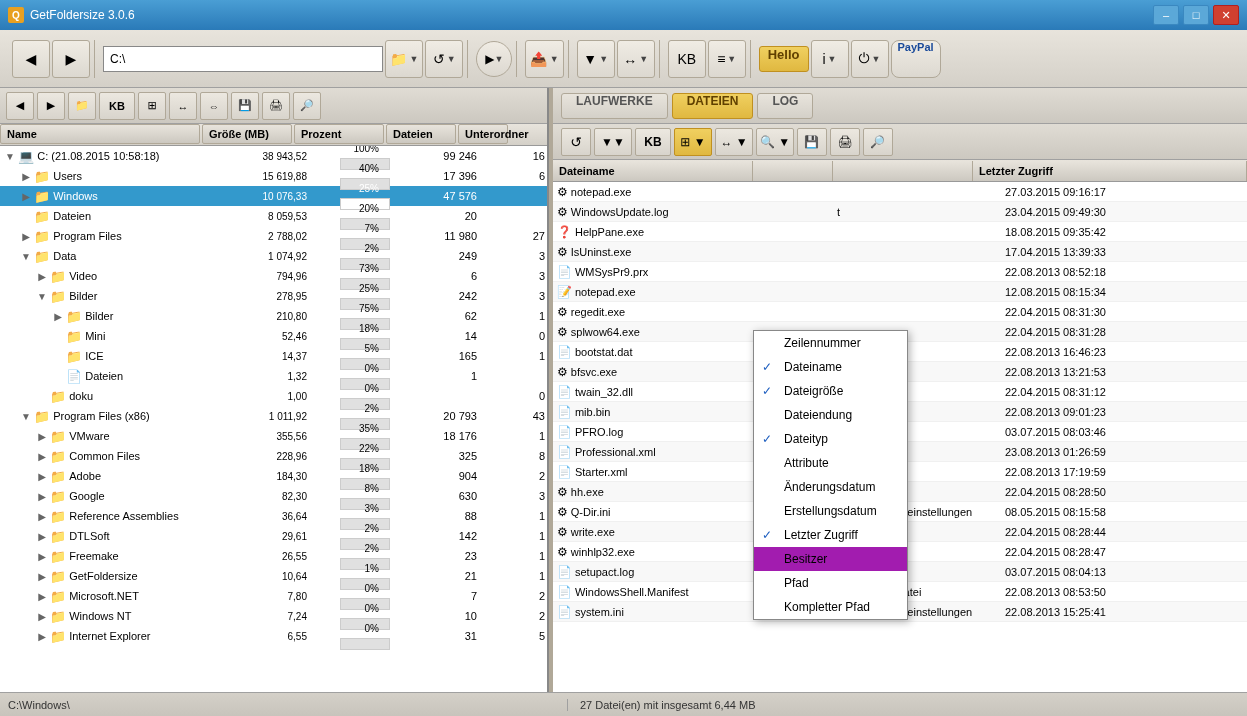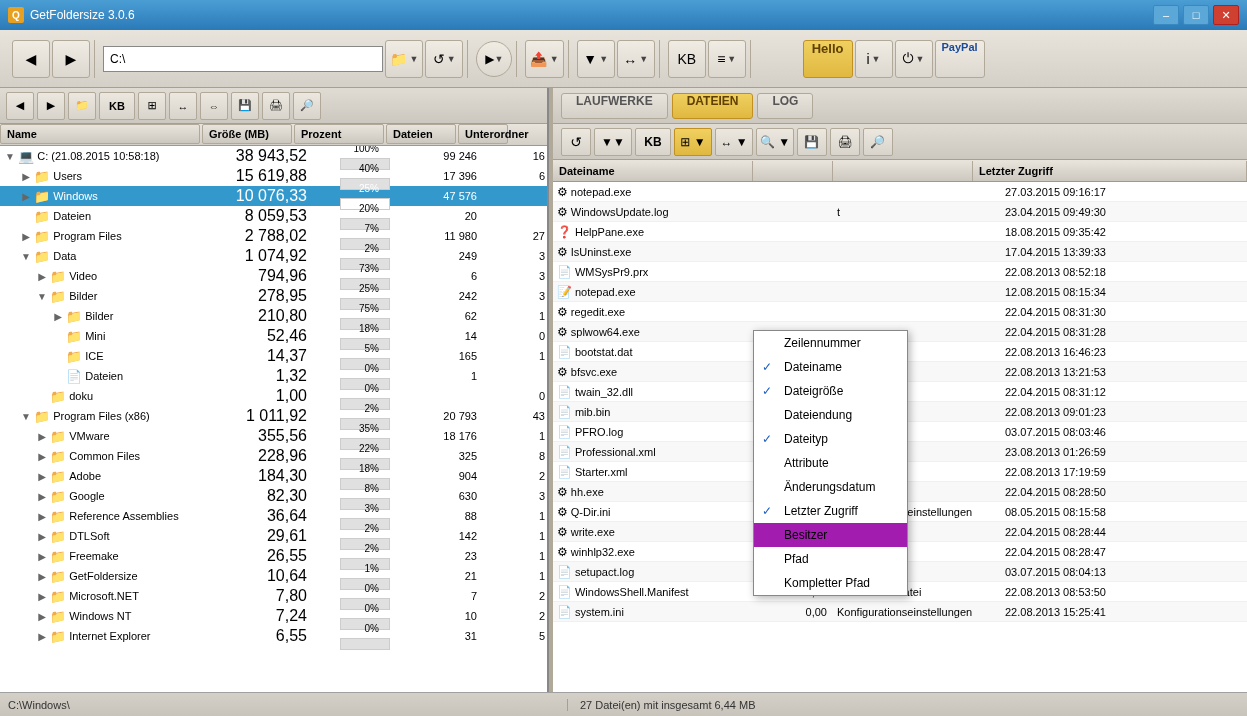--- a/index.html
+++ b/index.html
@@ -16,42 +16,42 @@
     .title-btn.maximize { background: #5ba8d8; }
     
     
     .main-toolbar { background: linear-gradient(to bottom, #e8e4dc, #d4d0c8); height: 58px; display: flex; align-items: center; padding: 4px 8px; gap: 4px; border-bottom: 1px solid #a0a0a0; }
     .toolbar-group { display: flex; align-items: center; gap: 2px; padding: 0 4px; border-right: 1px solid #b0a898; }
     .toolbar-group:last-child { border-right: none; }
     .path-box { width: 280px; height: 26px; background: white; border: 1px solid #888; padding: 0 6px; font-size: 12px; display: flex; align-items: center; }
     .tb-btn { height: 38px; min-width: 38px; background: linear-gradient(to bottom, #f0ece4, #dcd8d0); border: 1px solid #b0a898; border-radius: 3px; cursor: pointer; display: flex; align-items: center; justify-content: center; font-size: 14px; gap: 2px; padding: 0 4px; }
     .tb-btn-arrow { font-size: 9px; color: #444; }
     .play-btn { background: linear-gradient(to bottom, #f0ece4, #dcd8d0); border: 1px solid #b0a898; border-radius: 50%; width: 36px; height: 36px; display: flex; align-items: center; justify-content: center; cursor: pointer; }
-    .hello-btn { background: linear-gradient(to bottom, #f0d060, #e0b840); border: 1px solid #c09020; border-radius: 3px; height: 38px; padding: 0 8px; font-size: 13px; font-weight: bold; color: #604000; cursor: pointer; margin-left: 44px; }
-    .paypal-btn { background: linear-gradient(to bottom, #f0ece4, #dcd8d0); border: 1px solid #b0a898; border-radius: 3px; height: 38px; padding: 0 6px; cursor: pointer; color: #1a4a9a; font-weight: bold; font-size: 11px; }
+    .hello-btn { background: linear-gradient(to bottom, #f0d060, #e0b840); border: 1px solid #c09020; border-radius: 3px; height: 26px; padding: 0 8px; font-size: 13px; font-weight: bold; color: #604000; cursor: pointer; }
+    .paypal-btn { background: linear-gradient(to bottom, #f0ece4, #dcd8d0); border: 1px solid #b0a898; border-radius: 8px; height: 38px; padding: 0 6px; cursor: pointer; color: #1a4a9a; font-weight: bold; font-size: 11px; }
     .sec-btn { height: 28px; min-width: 28px; background: linear-gradient(to bottom, #ece8e0, #d8d4cc); border: 1px solid #b0a898; border-radius: 2px; cursor: pointer; display: flex; align-items: center; justify-content: center; font-size: 11px; }
     
     
     .left-panel { width: 549px; display: flex; flex-direction: column; border-right: 2px solid #888; }
     .col-hdr { background: linear-gradient(to bottom, #e8e4dc, #ccc8c0); border: 1px solid #b0a898; border-radius: 2px; height: 20px; display: flex; align-items: center; padding: 0 6px; font-size: 11px; font-weight: bold; cursor: pointer; margin-right: 2px; }
     .col-hdr.name { width: 200px; }
     .col-hdr.size { width: 90px; }
     .col-hdr.pct { width: 90px; }
     .col-hdr.files { width: 70px; }
     .col-hdr.sub { width: 50px; }
     .tree-area { flex: 1; overflow-y: auto; background: white; }
     .tree-row { display: flex; align-items: center; height: 20px; padding: 0 2px; cursor: pointer; white-space: nowrap; }
     .tree-row.selected { background: #3399cc; color: white; }
     .tree-row.selected .bar { background: white; }
     .tree-row.selected .bar-fill { background: #6ab8e0; }
     .indent { display: inline-block; }
     .expand-icon { width: 16px; display: inline-block; text-align: center; font-size: 10px; color: #666; }
     .folder-icon { font-size: 13px; margin-right: 3px; }
     .row-name { flex: 1; font-size: 11px; overflow: hidden; text-overflow: ellipsis; }
-    .row-size { width: 90px; text-align: right; font-size: 16px; padding-right: 8px; }
+    .row-size { width: 90px; text-align: right; font-size: 10px; padding-right: 8px; }
     .row-pct { width: 100px; display: flex; align-items: center; gap: 4px; flex-direction: column; }
     .bar { width: 50px; height: 12px; background: #e0e0e0; border: 1px solid #ccc; }
     .bar-fill { height: 100%; background: #4090d0; }
     .pct-text { font-size: 10px; width: 28px; text-align: right; }
     .row-files { width: 70px; text-align: right; font-size: 11px; padding-right: 8px; }
     .row-sub { width: 60px; text-align: right; font-size: 11px; }
     
     
     .right-panel { flex: 1; display: flex; flex-direction: column; }
     .right-top { background: linear-gradient(to bottom, #e0dcd4, #ccc8c0); height: 36px; display: flex; align-items: center; padding: 0 8px; gap: 4px; border-bottom: 1px solid #a0a0a0; }
@@ -750,20 +750,24 @@
   </div>
           <div class="menu-item">
     <span class="menu-check"></span>
     <span>Attribute</span>
   </div>
           <div class="menu-item">
     <span class="menu-check"></span>
     <span>Änderungsdatum</span>
   </div>
           <div class="menu-item">
+    <span class="menu-check"></span>
+    <span>Erstellungsdatum</span>
+  </div>
+          <div class="menu-item">
     <span class="menu-check">✓</span>
     <span>Letzter Zugriff</span>
   </div>
           <div class="menu-item highlighted">
     <span class="menu-check"></span>
     <span>Besitzer</span>
   </div>
           <div class="menu-item">
     <span class="menu-check"></span>
     <span>Pfad</span>

